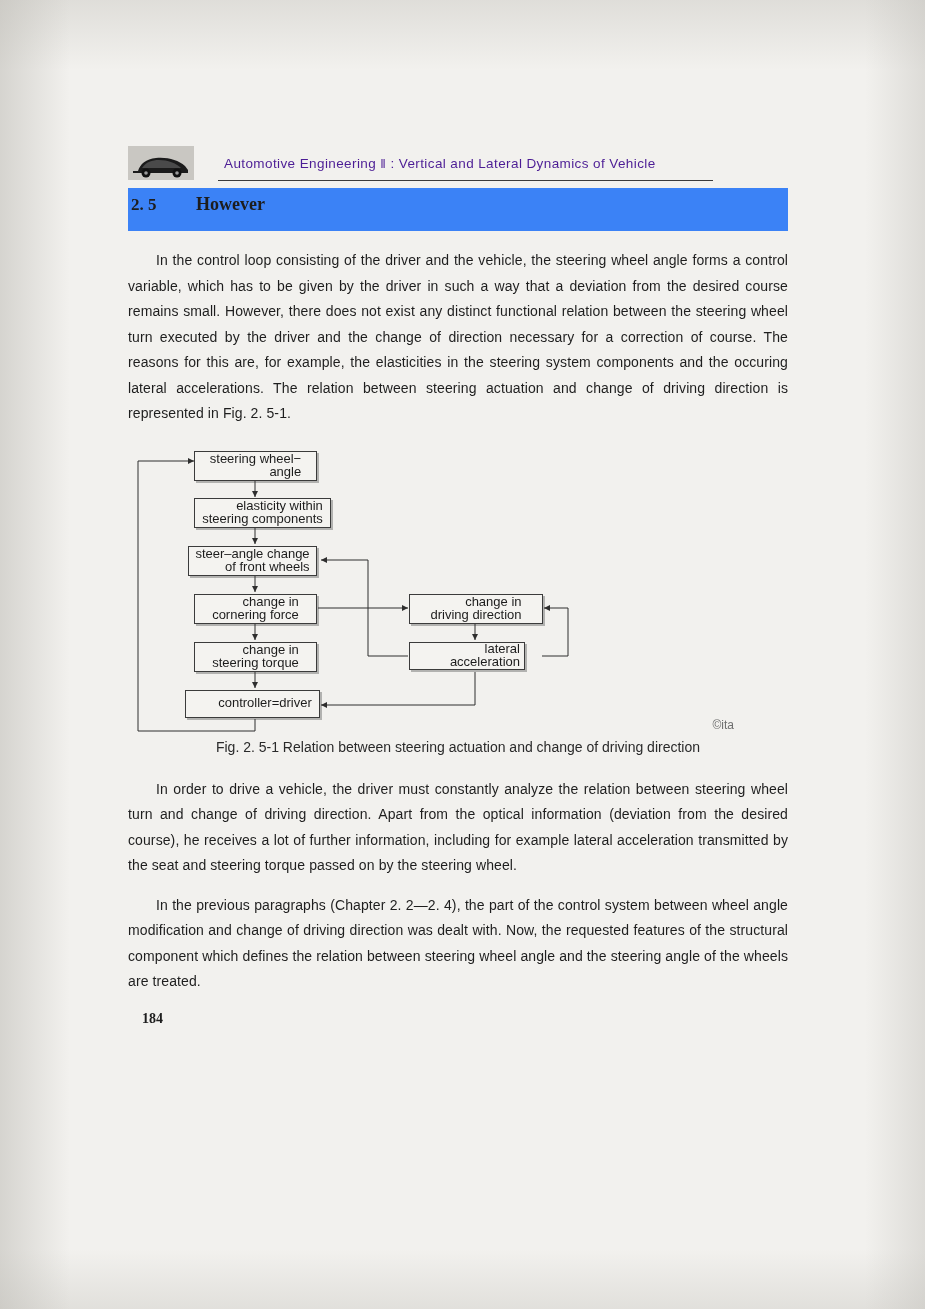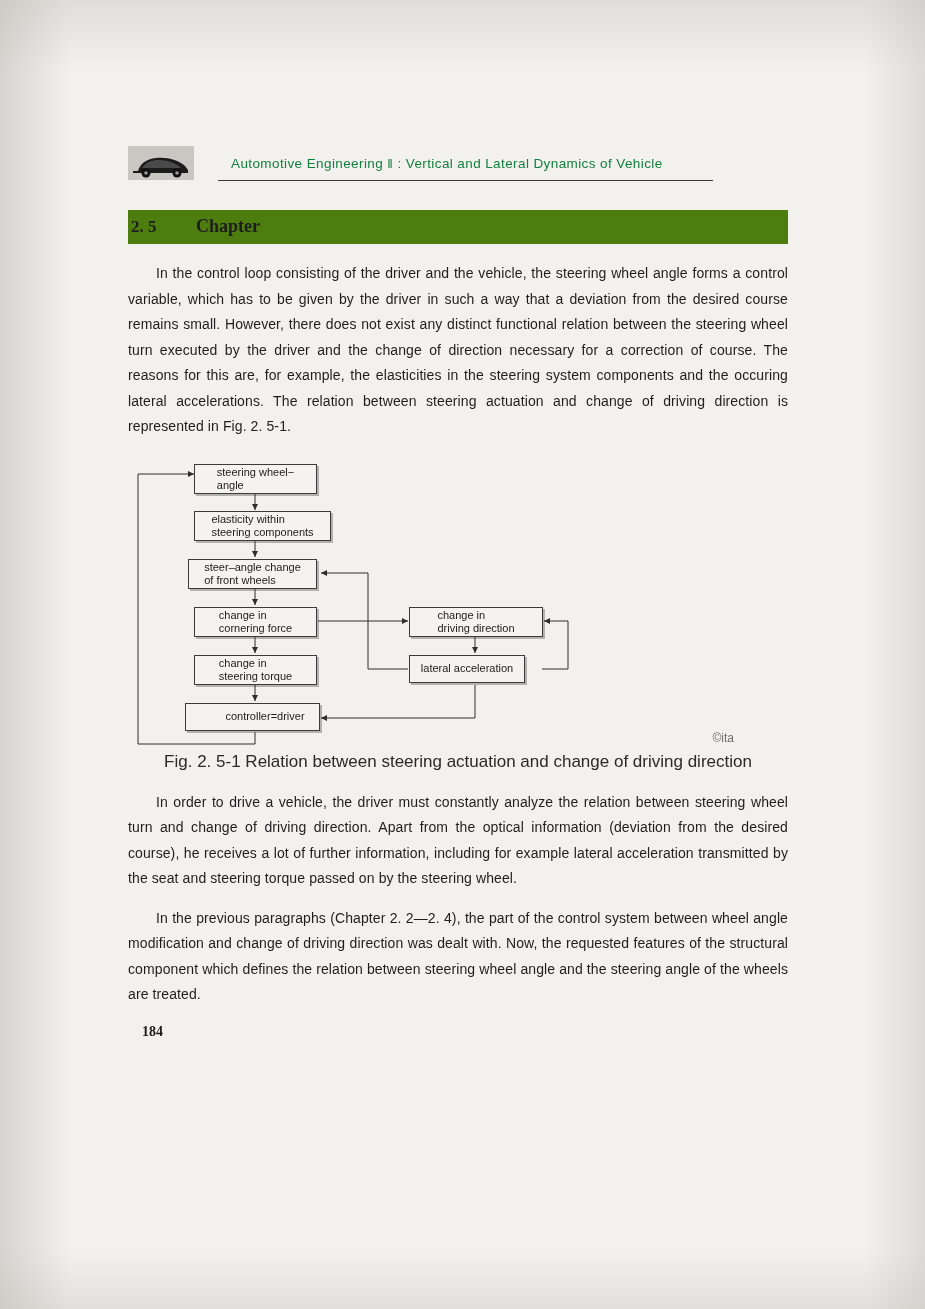--- a/index.html
+++ b/index.html
@@ -42,42 +42,41 @@
   }
   .car-logo {
     position: absolute;
     left: 0px;
     top: 6px;
     width: 66px;
     height: 34px;
   }
   .header-title {
     position: absolute;
-    left: 103px;
+    left: 96px;
     top: 16px;
     font-size: 13.5px;
-    color: #15803d;
+    color: #4c1d95;
     letter-spacing: 0.4px;
     white-space: nowrap;
   }
   .header-rule {
     position: absolute;
     left: 90px;
     top: 40px;
     width: 495px;
     height: 1px;
     background: #3a3a3a;
   }
 
   
   .section-band {
     position: relative;
-    margin-top: 22px;
-    height: 34px;
-    background: #4d7c0f;
+    height: 43px;
+    background: #3b82f6;
   }
   .section-num {
     position: absolute;
     left: 3px;
     top: 7px;
     font-family: "Liberation Serif", serif;
     font-size: 17px;
     font-weight: bold;
     color: #1d1d1d;
   }
@@ -123,41 +122,41 @@
     height: 295px;
   }
   .node {
     position: absolute;
     border: 1px solid #3b3b3b;
     background: #f4f3f0;
     box-shadow: 2px 2px 0 rgba(60,60,60,0.35);
     display: flex;
     align-items: center;
     justify-content: center;
-    text-align: left;
-    font-size: 11px;
+    text-align: right;
+    font-size: 13px;
     line-height: 12.5px;
     color: #1c1c1c;
     padding: 2px 4px;
     box-sizing: border-box;
   }
   .copy-mark {
     position: absolute;
     right: 54px;
     bottom: 6px;
     font-size: 12px;
     color: #6e6e6e;
   }
   .fig-caption {
     position: absolute;
     left: 0;
     top: 296px;
     width: 660px;
     text-align: center;
-    font-size: 17px;
+    font-size: 14px;
     color: #2a2a2a;
   }
 
   .page-number {
     margin-top: 16px;
     font-family: "Liberation Serif", serif;
     font-size: 14px;
     font-weight: bold;
     color: #1d1d1d;
     padding-left: 14px;
@@ -180,21 +179,21 @@
         <circle cx="18" cy="27" r="1.8" fill="#9a9a9a"></circle>
         <circle cx="49" cy="27" r="4.5" fill="#111"></circle>
         <circle cx="49" cy="27" r="1.8" fill="#9a9a9a"></circle>
       </svg>
       <div class="header-title">Automotive Engineering ‖ : Vertical and Lateral Dynamics of Vehicle</div>
       <div class="header-rule"></div>
     </div>
 
     <div class="section-band">
       <span class="section-num">2. 5</span>
-      <span class="section-title">Chapter</span>
+      <span class="section-title">However</span>
     </div>
 
     <p class="body first">In the control loop consisting of the driver and the vehicle, the steering wheel angle forms a control variable, which has to be given by the driver in such a way that a deviation from the desired course remains small. However, there does not exist any distinct functional relation between the steering wheel turn executed by the driver and the change of direction necessary for a correction of course. The reasons for this are, for example, the elasticities in the steering system components and the occuring lateral accelerations. The relation between steering actuation and change of driving direction is represented in Fig. 2. 5-1.</p>
 
     <div class="figure">
       <div class="fig-canvas">
 
         <svg width="660" height="295" viewBox="0 0 660 295" style="position:absolute;left:0;top:0;">
           <defs>
             <marker id="arrow" markerWidth="7" markerHeight="7" refX="6" refY="3" orient="auto">

